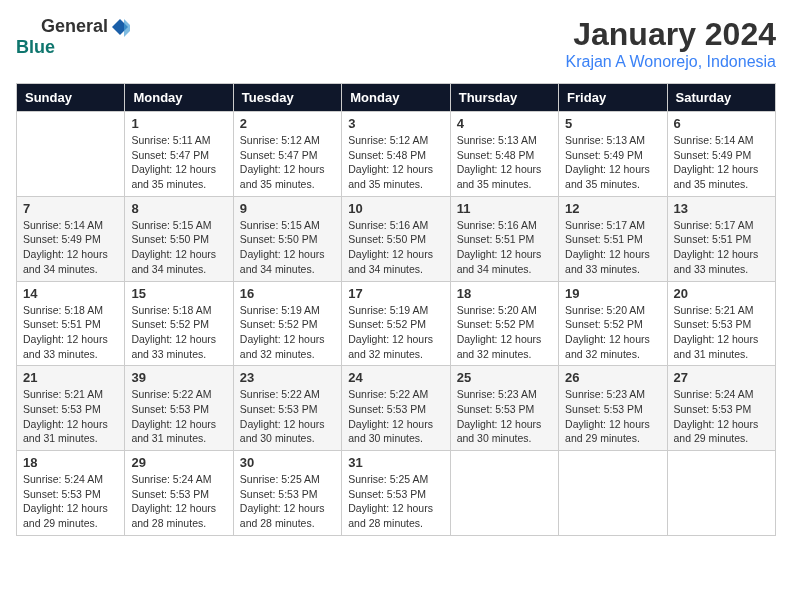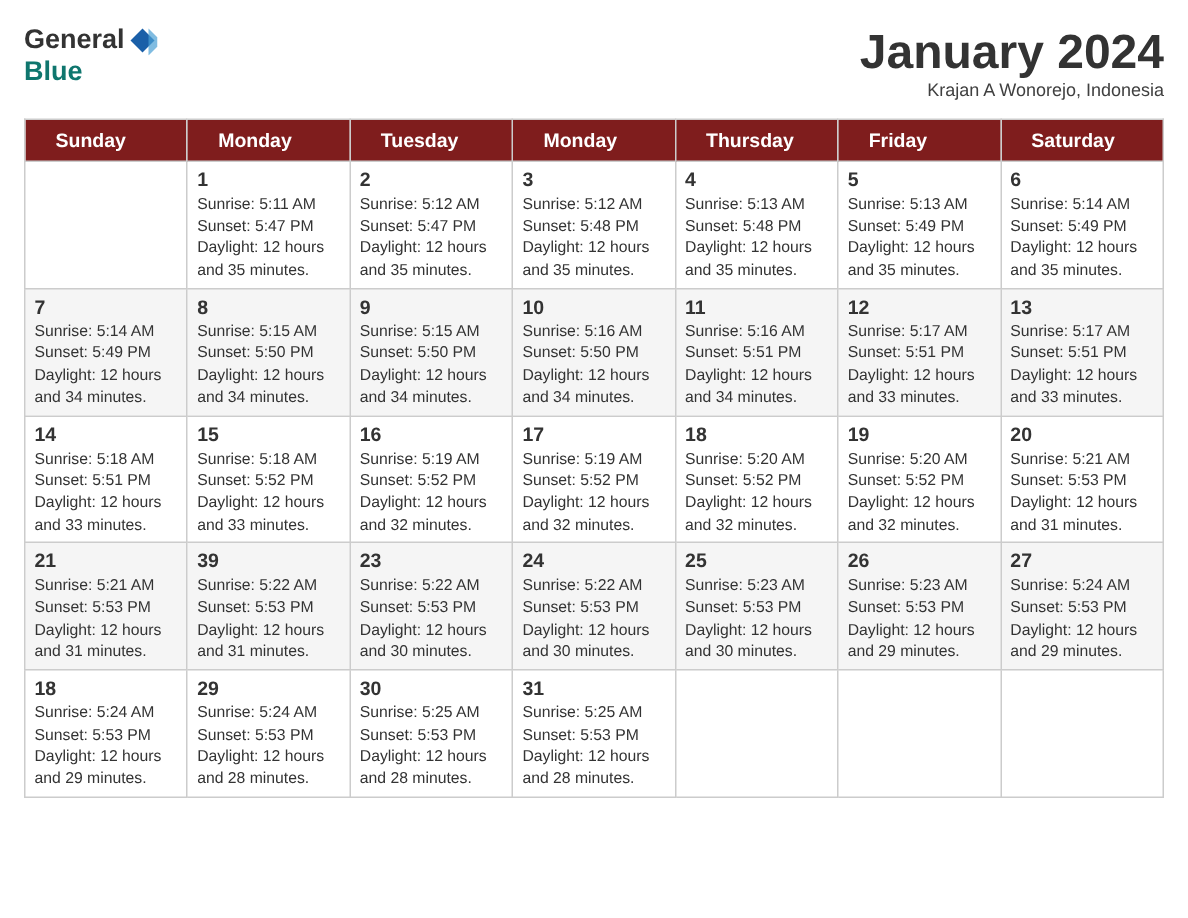--- a/index.html
+++ b/index.html
@@ -22,51 +22,52 @@
       align-items: flex-start;
     }
     .logo-text {
       display: flex;
       align-items: center;
     }
     .logo-general {
       font-size: 18px;
       font-weight: bold;
       color: #333;
+      margin-left: 25px;
     }
     .logo-blue {
       font-size: 18px;
       font-weight: bold;
       color: #0f766e;
     }
     .logo-icon {
       width: 20px;
       height: 20px;
       margin-left: 2px;
     }
     .title-section {
       text-align: right;
     }
     .main-title {
       font-size: 32px;
       font-weight: bold;
       color: #333;
     }
     .subtitle {
-      font-size: 12px;
-      color: #404040;
+      font-size: 16px;
+      color: #3b82f6;
     }
     .calendar {
       width: 100%;
       border-collapse: collapse;
     }
     .calendar th {
-      background-color: #7f1d1d;
+      background-color: #0f172a;
       color: #fff;
-      padding: 6px 20px;
+      padding: 6px 8px;
       font-size: 13px;
       font-weight: bold;
       text-align: left;
       border: 1px solid #ccc;
     }
     .calendar td {
       border: 1px solid #ccc;
       padding: 4px 6px;
       vertical-align: top;
       width: 108px;

